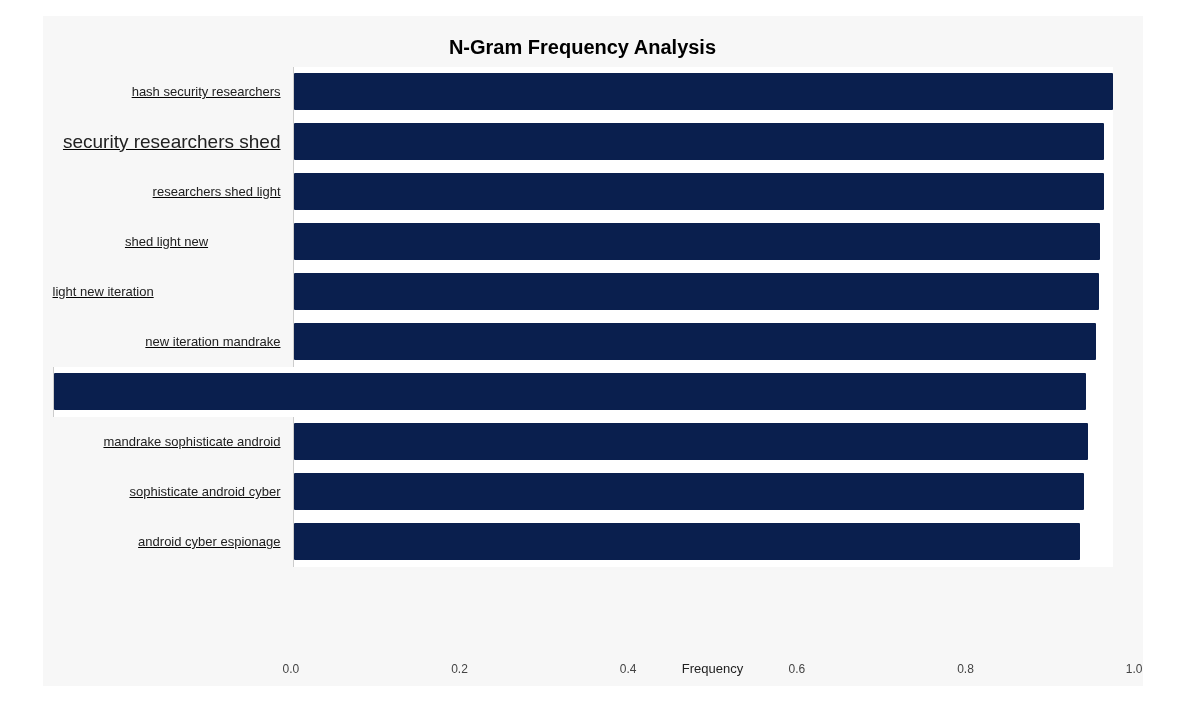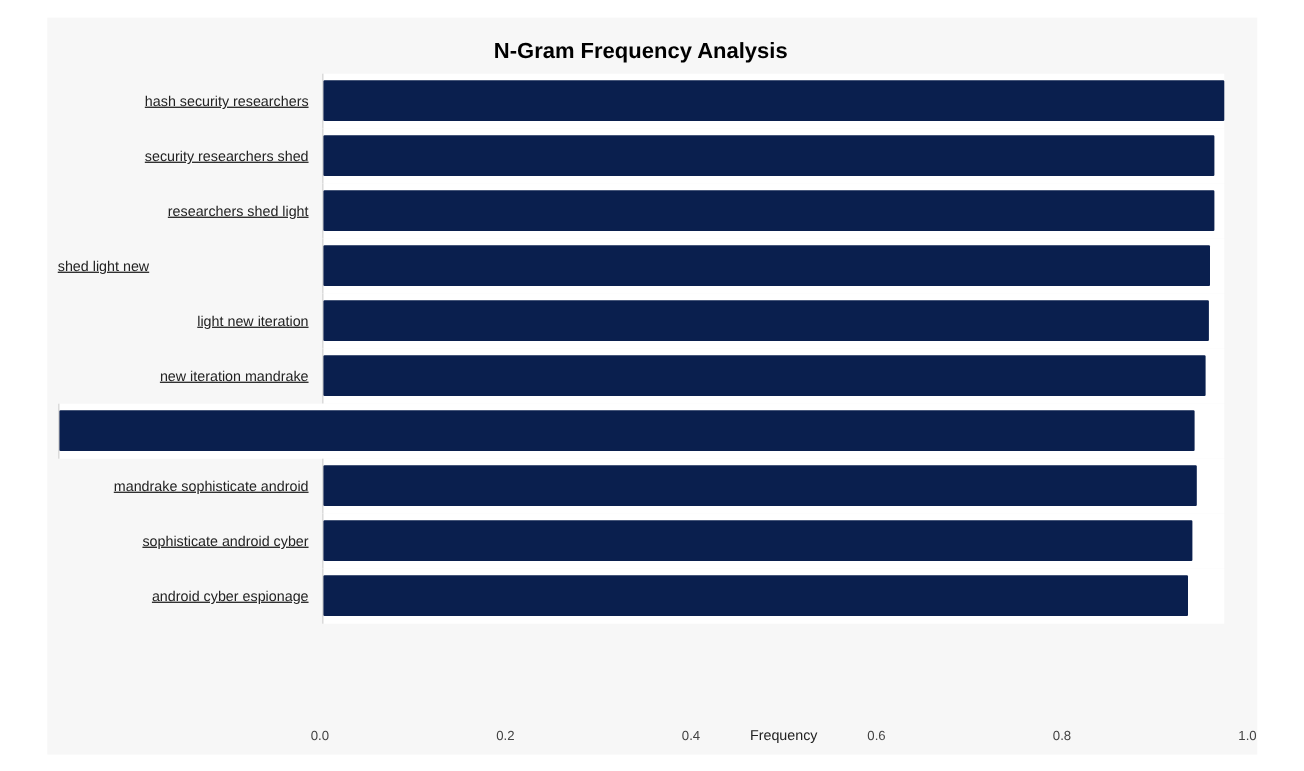--- a/index.html
+++ b/index.html
@@ -56,39 +56,39 @@
 
     <div style="display:flex; flex-direction:column; height:100%; width:100%;text-decoration:underline;">
 
     <div style="display: flex; align-items: center; flex: 1 1 0%;">
           <div style="width: 240px; text-align: right; padding-right: 12px; font-size: 13px; color: rgb(34, 34, 34); flex-shrink: 0;">hash security researchers</div>
           <div style="flex: 1 1 0%; height: 100%; display: flex; align-items: center; background: rgb(255, 255, 255); border-left: 1px solid rgb(204, 204, 204);">
             <div style="height: 75%; width: 100%; background: rgb(10, 31, 78); border-radius: 1px;"></div>
           </div>
         </div>
         <div style="display: flex; align-items: center; flex: 1 1 0%;">
-          <div style="width: 240px; text-align: right; padding-right: 12px; font-size: 13px; color: rgb(34, 34, 34); flex-shrink: 0;">security researchers shed</div>
+          <div style="width: 240px; text-align: right; padding-right: 12px; font-size: 19px; color: rgb(34, 34, 34); flex-shrink: 0;">security researchers shed</div>
           <div style="flex: 1 1 0%; height: 100%; display: flex; align-items: center; background: rgb(255, 255, 255); border-left: 1px solid rgb(204, 204, 204);">
             <div style="height: 75%; width: 99%; background: rgb(10, 31, 78); border-radius: 1px;"></div>
           </div>
         </div>
         <div style="display: flex; align-items: center; flex: 1 1 0%;">
           <div style="width: 240px; text-align: right; padding-right: 12px; font-size: 13px; color: rgb(34, 34, 34); flex-shrink: 0;">researchers shed light</div>
           <div style="flex: 1 1 0%; height: 100%; display: flex; align-items: center; background: rgb(255, 255, 255); border-left: 1px solid rgb(204, 204, 204);">
             <div style="height: 75%; width: 99%; background: rgb(10, 31, 78); border-radius: 1px;"></div>
           </div>
         </div>
         <div style="display: flex; align-items: center; flex: 1 1 0%;">
-          <div style="width: 240px; text-align: left; padding-right: 12px; font-size: 13px; color: rgb(34, 34, 34); flex-shrink: 0;">shed light new</div>
+          <div style="width: 240px; text-align: center; padding-right: 12px; font-size: 13px; color: rgb(34, 34, 34); flex-shrink: 0;">shed light new</div>
           <div style="flex: 1 1 0%; height: 100%; display: flex; align-items: center; background: rgb(255, 255, 255); border-left: 1px solid rgb(204, 204, 204);">
             <div style="height: 75%; width: 98.5%; background: rgb(10, 31, 78); border-radius: 1px;"></div>
           </div>
         </div>
         <div style="display: flex; align-items: center; flex: 1 1 0%;">
-          <div style="width: 240px; text-align: right; padding-right: 12px; font-size: 13px; color: rgb(34, 34, 34); flex-shrink: 0;">light new iteration</div>
+          <div style="width: 240px; text-align: left; padding-right: 12px; font-size: 13px; color: rgb(34, 34, 34); flex-shrink: 0;">light new iteration</div>
           <div style="flex: 1 1 0%; height: 100%; display: flex; align-items: center; background: rgb(255, 255, 255); border-left: 1px solid rgb(204, 204, 204);">
             <div style="height: 75%; width: 98.3%; background: rgb(10, 31, 78); border-radius: 1px;"></div>
           </div>
         </div>
         <div style="display: flex; align-items: center; flex: 1 1 0%;">
           <div style="width: 240px; text-align: right; padding-right: 12px; font-size: 13px; color: rgb(34, 34, 34); flex-shrink: 0;">new iteration mandrake</div>
           <div style="flex: 1 1 0%; height: 100%; display: flex; align-items: center; background: rgb(255, 255, 255); border-left: 1px solid rgb(204, 204, 204);">
             <div style="height: 75%; width: 98%; background: rgb(10, 31, 78); border-radius: 1px;"></div>
           </div>
         </div>

